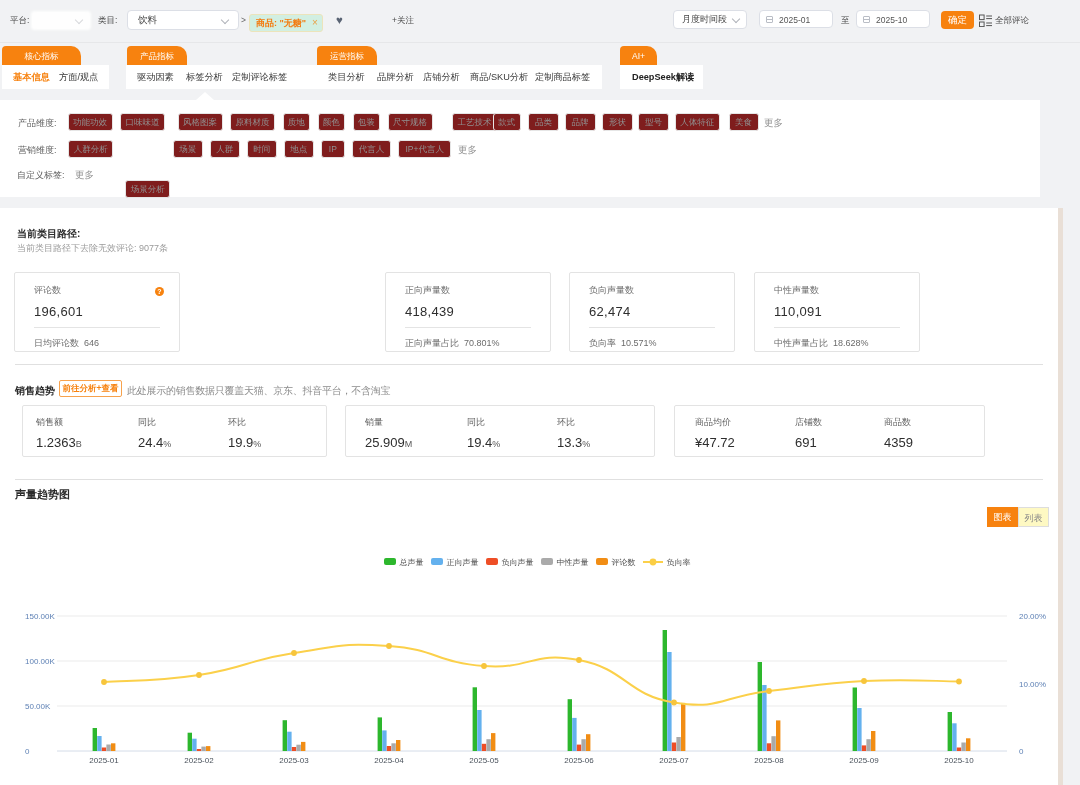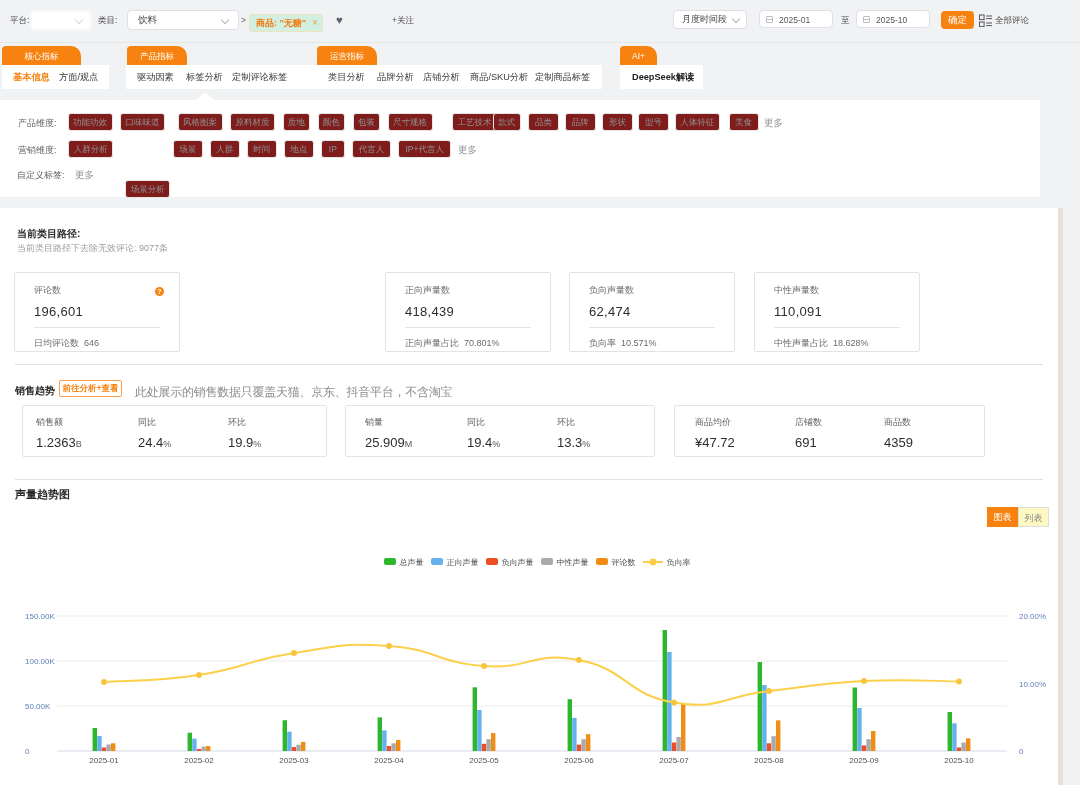--- a/index.html
+++ b/index.html
@@ -34,21 +34,21 @@
 .h1 { position:absolute; font-size:10.5px; font-weight:bold; color:#2b2b2b; }
 .sub { position:absolute; font-size:9px; color:#9b9b9b; }
 .mcard { position:absolute; top:63.5px; width:166px; height:80px; border:1px solid #e3e3e3; border-radius:2px; }
 .mcard .lb { position:absolute; left:19px; top:11.5px; font-size:9px; color:#6b6b6b; }
 .mcard .q { position:absolute; right:15px; top:14px; width:9px; height:9px; background:#f7820f; border-radius:50%; color:#fff; font-size:7px; font-weight:bold; text-align:center; line-height:9px; }
 .mcard .num { position:absolute; left:19px; top:31px; font-size:13px; color:#2e2e2e; letter-spacing:.3px; }
 .mcard .dv { position:absolute; left:19px; right:19px; top:54px; border-top:1px solid #e4e4e4; }
 .mcard .ft { position:absolute; left:19px; top:64px; font-size:9px; color:#6b6b6b; }
 .hr1 { position:absolute; left:15px; top:155.5px; width:1028px; border-top:1px solid #e0e0e0; }
 .gobtn { position:absolute; left:59px; top:172px; width:63px; height:17px; border:1px solid #f7a24d; border-radius:2px; color:#f7820f; font-size:8.5px; font-weight:bold; text-align:center; line-height:15px; }
-.note { position:absolute; left:135px; top:176px; font-size:12px; color:#8c8c8c; letter-spacing:-0.25px; }
+.note { position:absolute; left:127px; top:176px; font-size:10px; color:#8c8c8c; letter-spacing:-0.25px; }
 .scard { position:absolute; top:197px; height:52px; border:1px solid #e3e3e3; border-radius:2px; }
 .scol { position:absolute; top:197px; height:52px; }
 .scol .lb { position:absolute; top:11px; font-size:9px; color:#5f5f5f; white-space:nowrap; }
 .scol .vl { position:absolute; top:30px; font-size:13px; color:#2e2e2e; white-space:nowrap; }
 .scol .vl small { font-size:9px; color:#555; }
 .hr2 { position:absolute; left:15px; top:271px; width:1028px; border-top:1px solid #e0e0e0; }
 
 .tgl { position:absolute; top:299px; width:31px; height:20px; font-size:9px; text-align:center; line-height:20px; }
 .tgl.on { background:#f7820f; color:#fff; }
 .tgl.off { background:#fef9c3; color:#8a8a8a; border:1px solid #ddd; }

